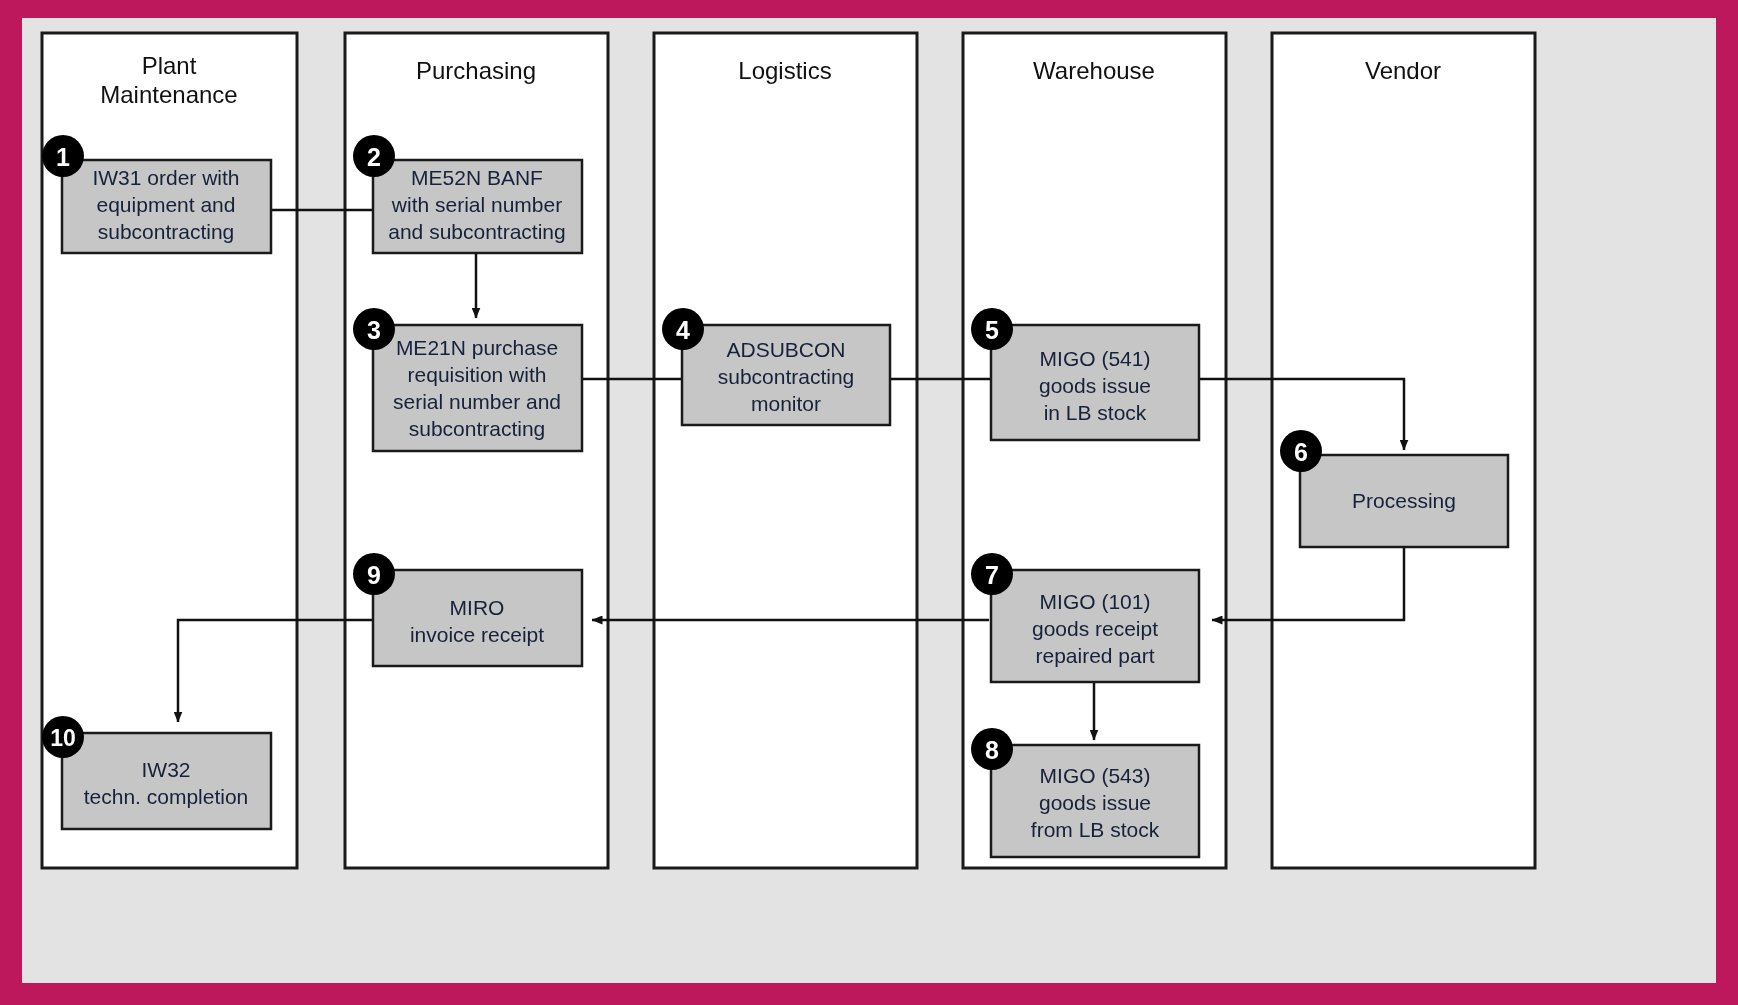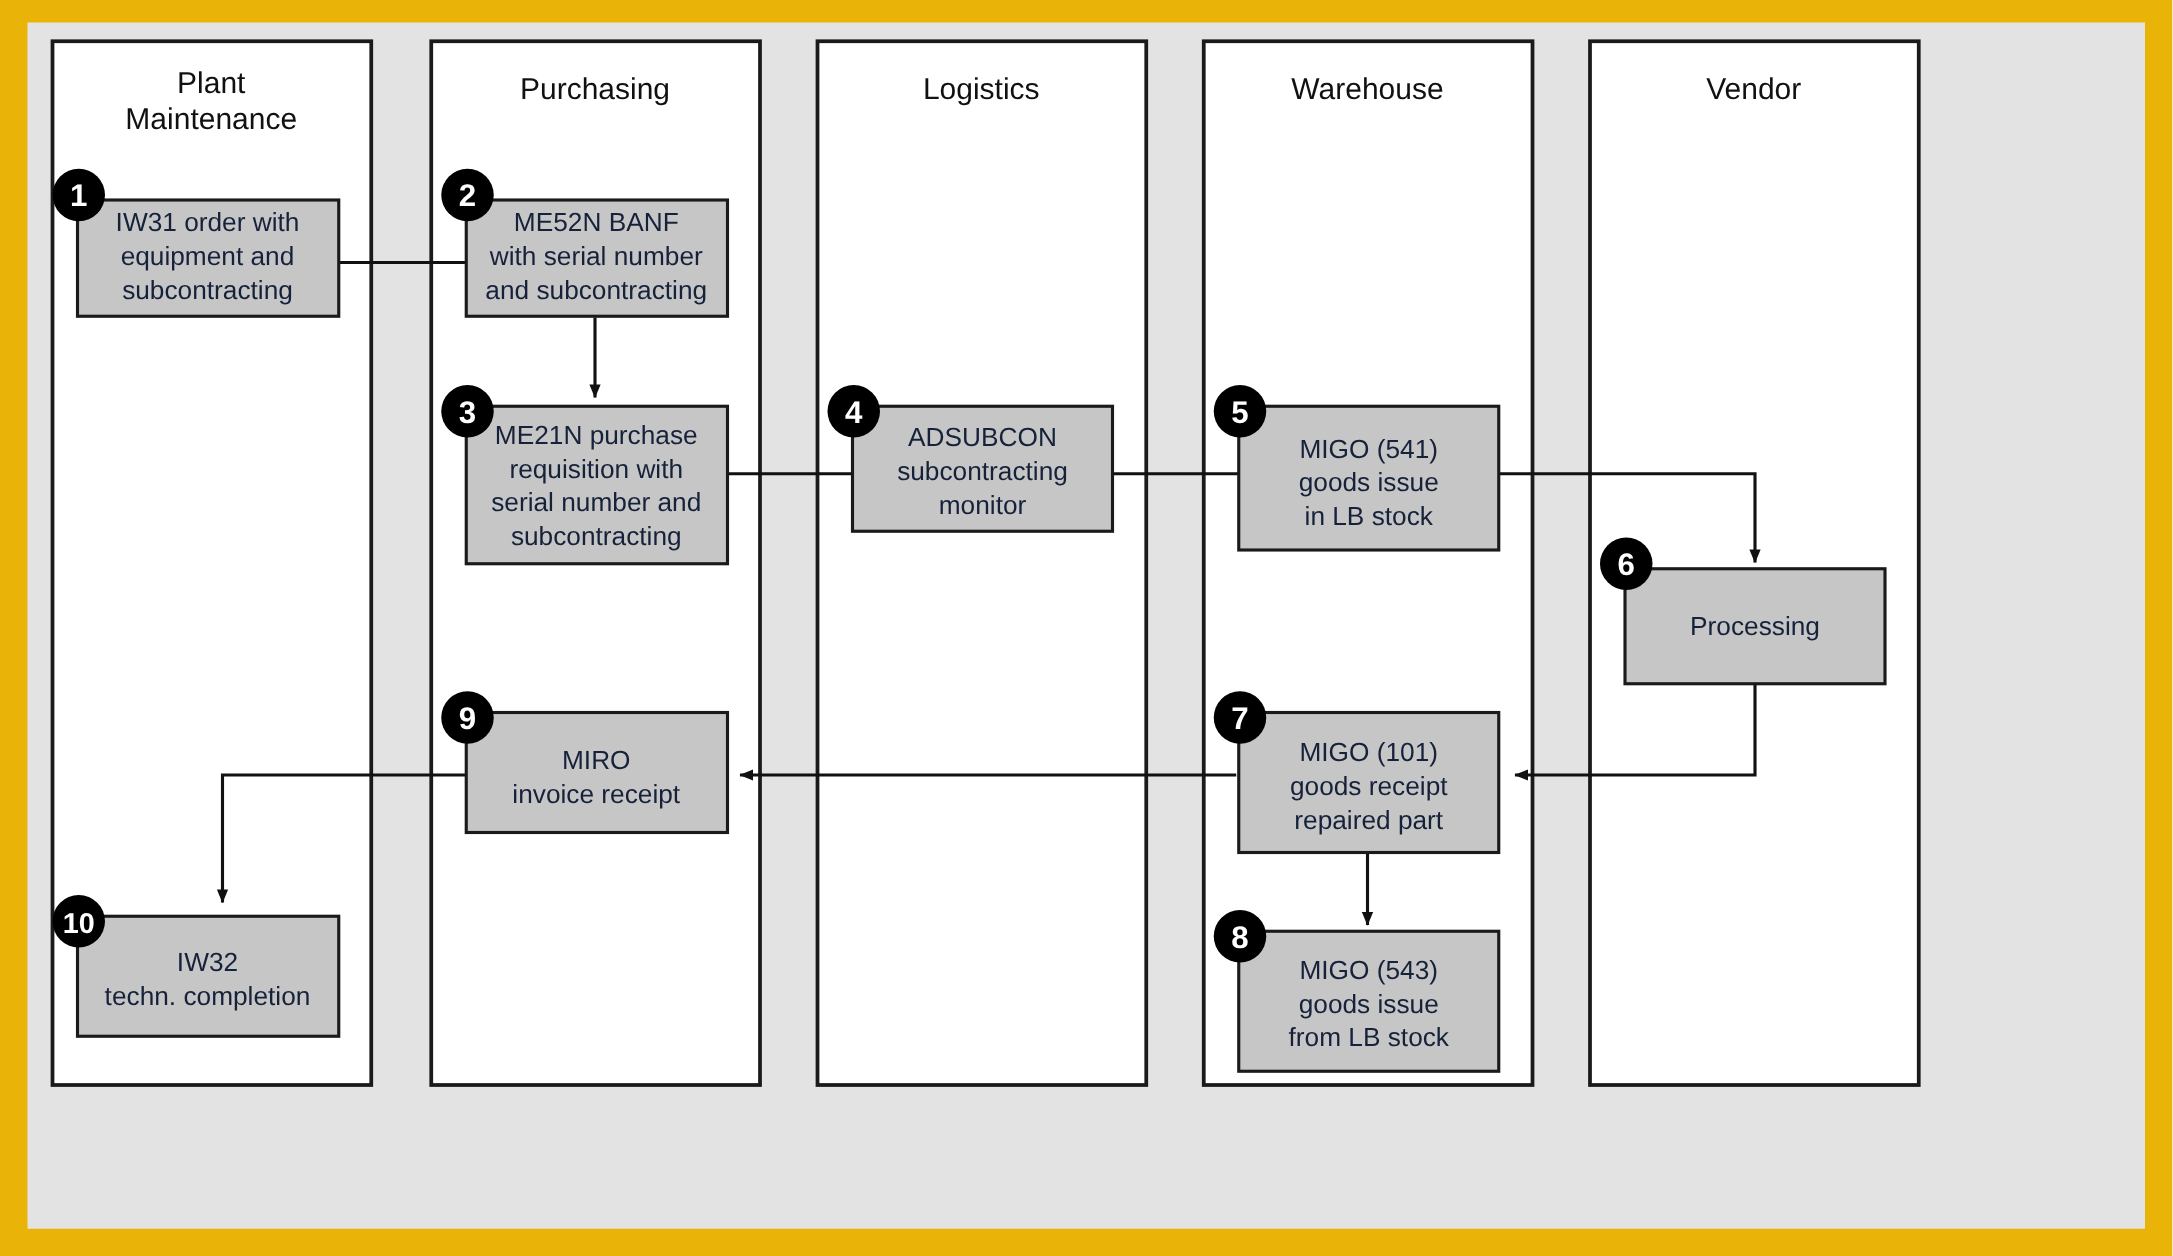--- a/index.html
+++ b/index.html
@@ -7,21 +7,21 @@
     padding: 0;
     background: #ffffff;
   }
   body {
     font-family: "Liberation Sans", sans-serif;
   }
   #diagram-root {
     position: relative;
     width: 1738px;
     height: 1005px;
-    background: #eab308;
+    background: #be185d;
     overflow: hidden;
   }
   svg.flow {
     display: block;
     width: 1738px;
     height: 1005px;
   }
   .lane-rect {
     fill: #ffffff;
     stroke: #1a1a1a;

